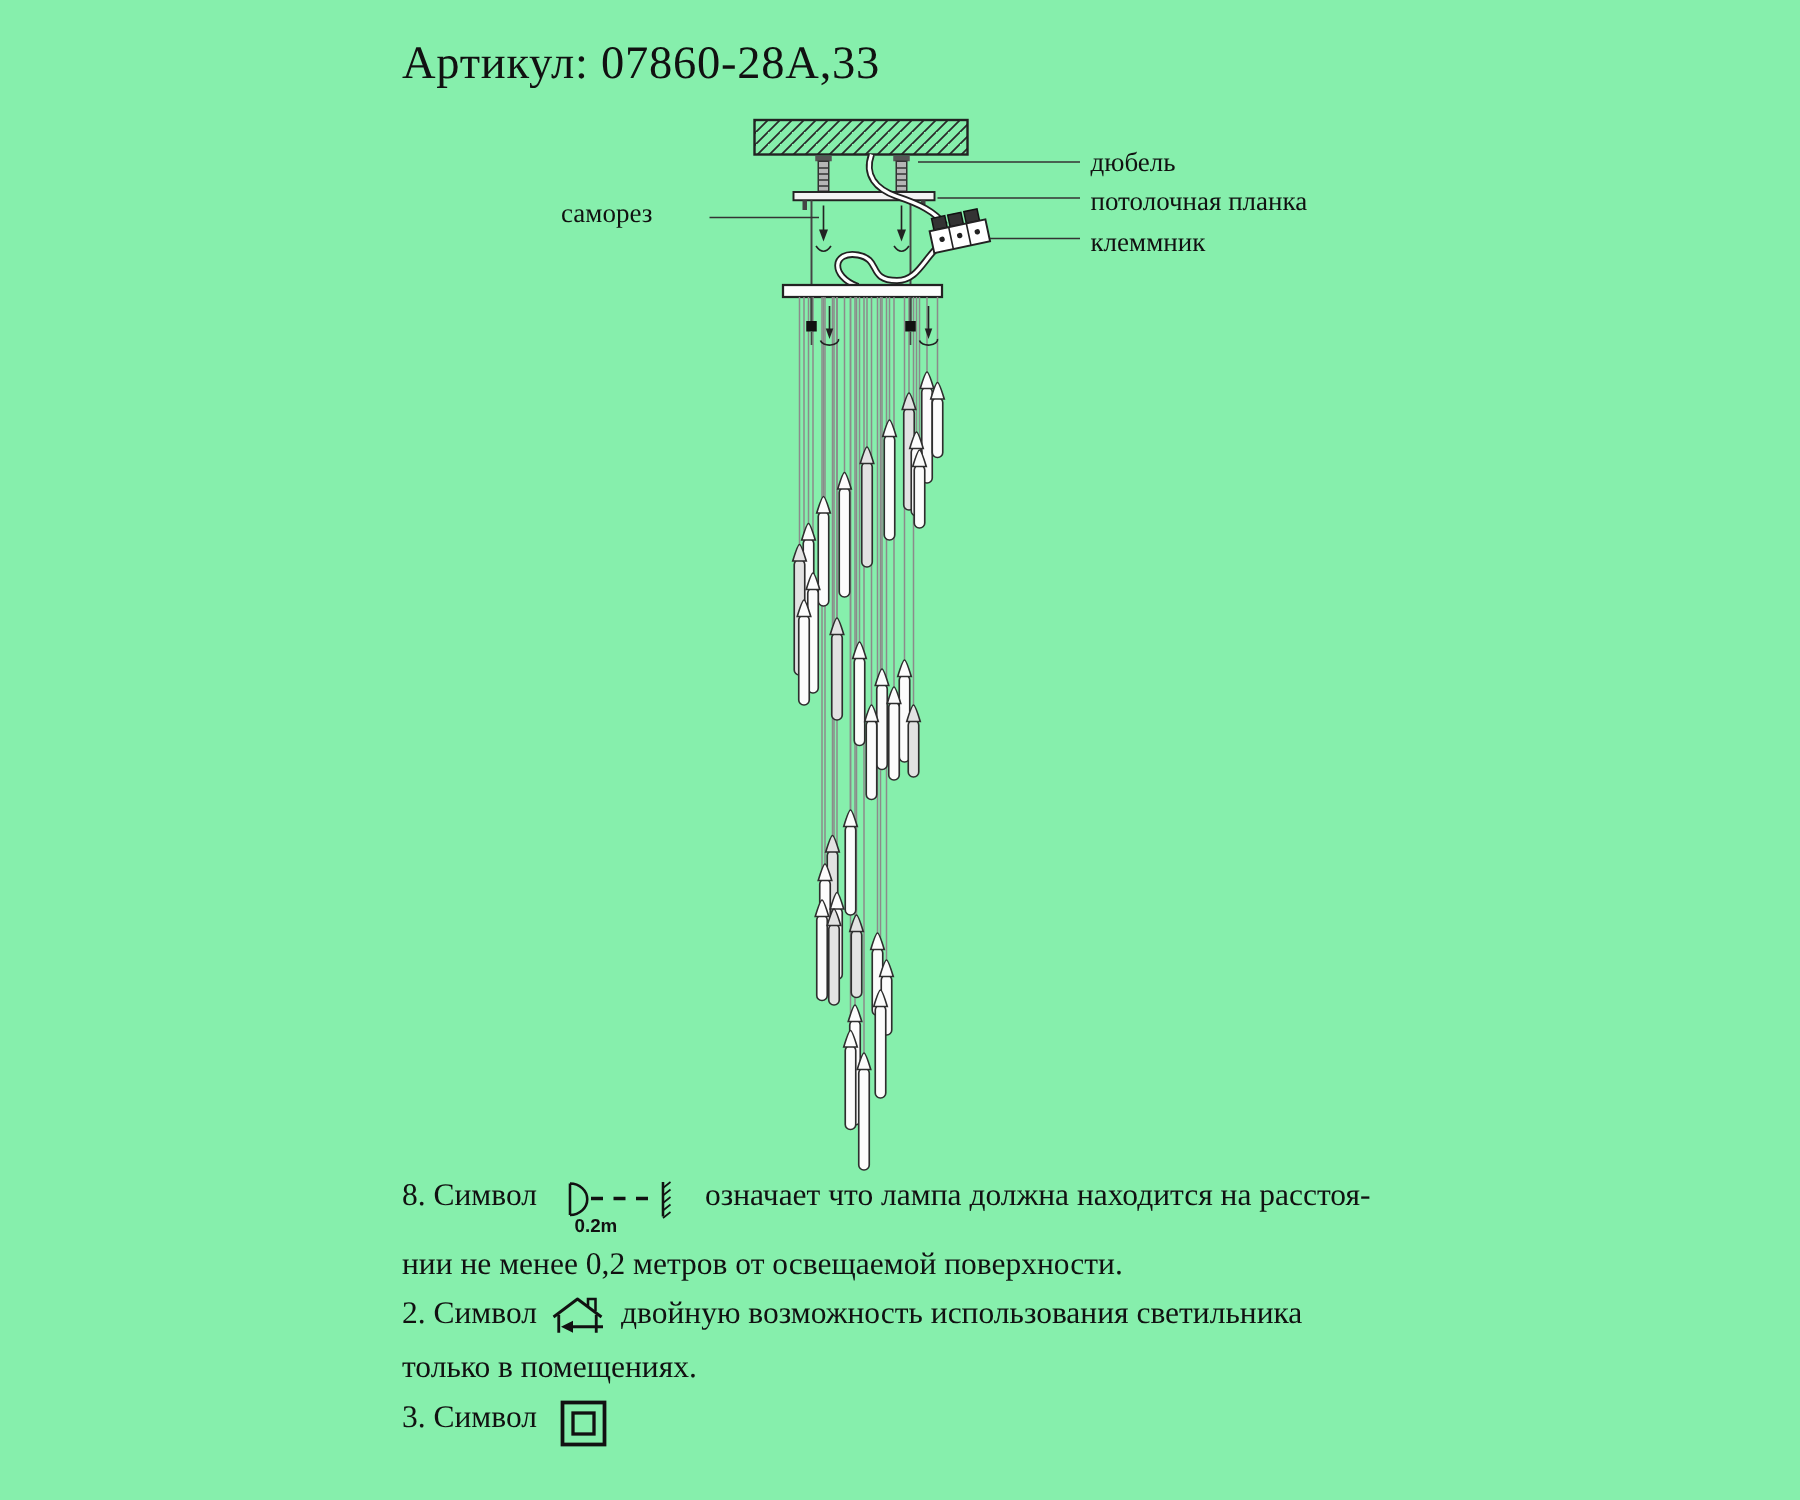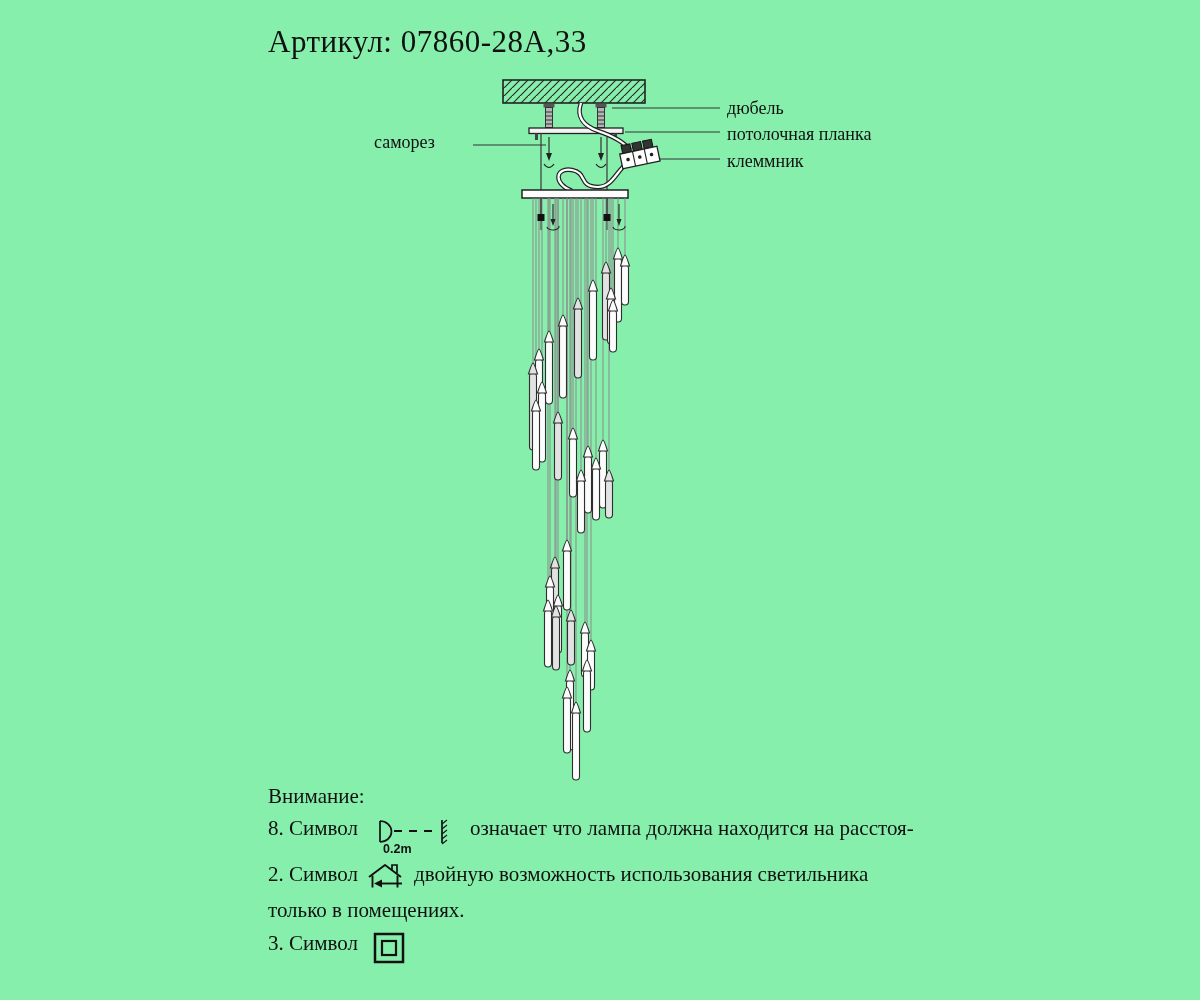--- a/index.html
+++ b/index.html
@@ -281,35 +281,35 @@
   </svg>
 
   <div class="page-title">Артикул: 07860-28А,33</div>
 
   <div class="part-label lbl-samorez">саморез</div>
   <div class="part-label lbl-dyubel">дюбель</div>
   <div class="part-label lbl-planka">потолочная планка</div>
   <div class="part-label lbl-klemmnik">клеммник</div>
 
   <div class="notes">
-    <p class="notes-heading">Внимание:</p>
 
     <div class="note-row">
       <span>8. Символ</span>
       <span class="sym">
         <svg width="96" height="40" viewBox="0 0 96 40" xmlns="http://www.w3.org/2000/svg">
           <path d="M14,5 V26 M14,5 A11.5,10.5 0 0 1 14,26" stroke="#111" stroke-width="1.7" fill="none"></path>
           <path d="M28,15 H68" stroke="#111" stroke-width="2.2" stroke-dasharray="8,7" fill="none"></path>
           <path d="M76,4 V27" stroke="#111" stroke-width="1.7" fill="none"></path>
           <path d="M76,8 l5,-4 M76,13 l5,-4 M76,18 l5,-4 M76,23 l5,-4 M76,28 l5,-4" stroke="#111" stroke-width="1.1" fill="none"></path>
           <text x="17" y="37" font-family="Liberation Sans, sans-serif" font-size="12.5" font-weight="bold" fill="#111">0.2m</text>
         </svg>
       </span>
       <span>означает что лампа должна находится на расстоя-</span>
     </div>
+    <p class="note-plain">нии не менее 0,2 метров от освещаемой поверхности.</p>
 
     <div class="note-row">
       <span>2. Символ</span>
       <span class="sym">
         <svg width="40" height="30" viewBox="0 0 40 30" xmlns="http://www.w3.org/2000/svg">
           <path d="M3,15 L19,3 L35,15" stroke="#111" stroke-width="1.9" fill="none" stroke-linejoin="round"></path>
           <path d="M26,8 V3 H31 V11" stroke="#111" stroke-width="1.7" fill="none"></path>
           <path d="M6.5,13.5 V25.5 M31.5,13.5 V25.5" stroke="#111" stroke-width="1.9" fill="none"></path>
           <path d="M36,21.5 H15" stroke="#111" stroke-width="1.9" fill="none"></path>
           <polygon points="16,17.5 8,21.5 16,25.5" fill="#111"></polygon>

